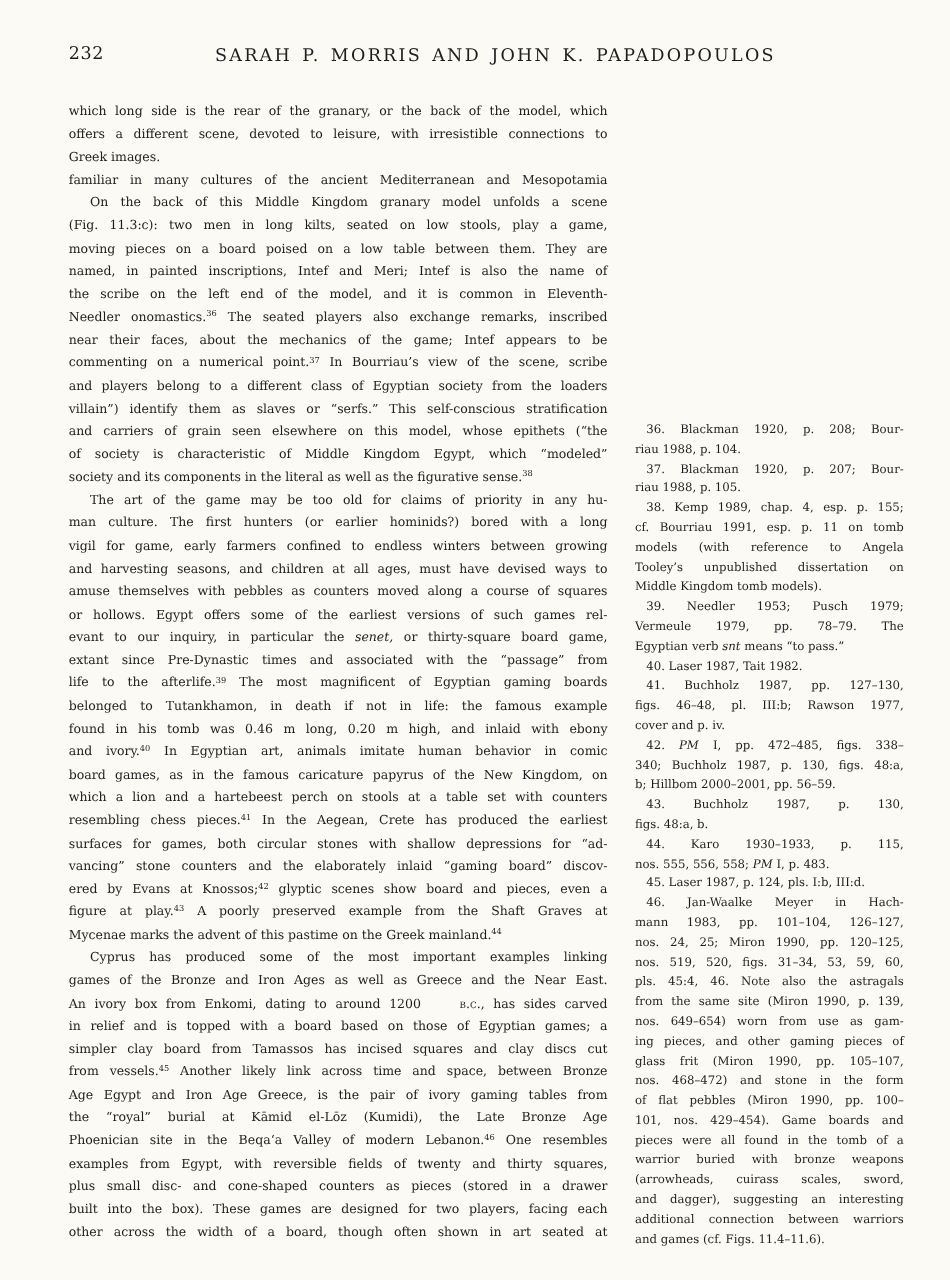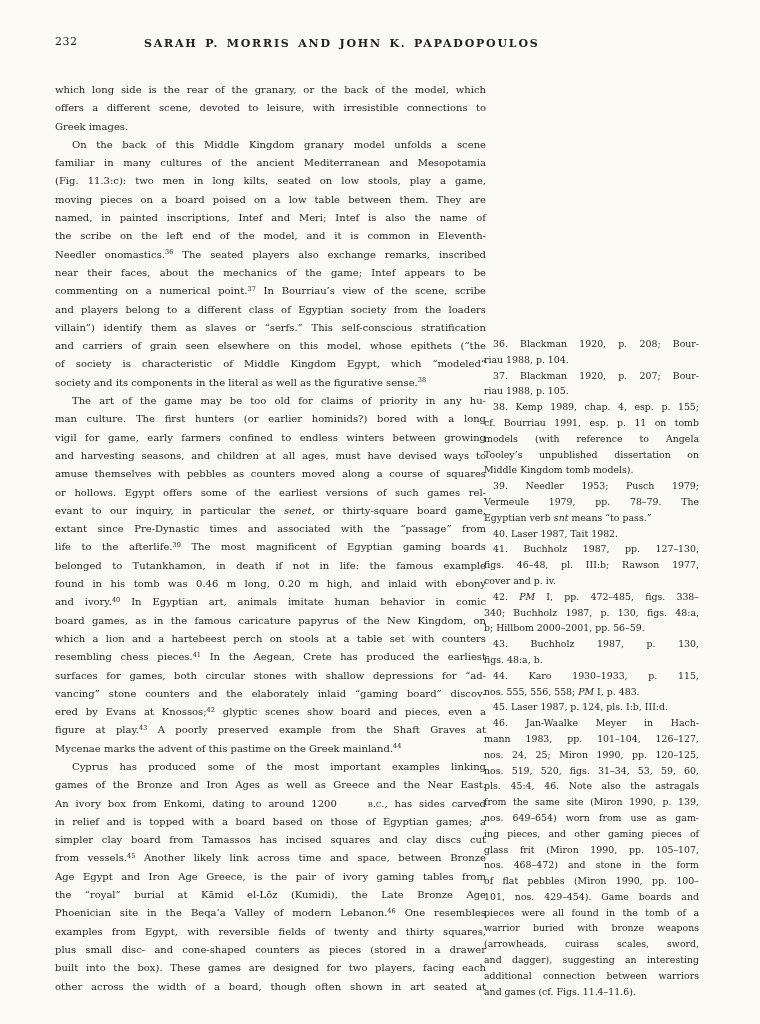--- a/index.html
+++ b/index.html
@@ -6,62 +6,62 @@
   html,body { width:760px; height:1024px; }
   body {
     position:relative;
     background:#fbfaf5;
     color:#1e1e1e;
     font-family:"DejaVu Serif", serif;
     overflow:hidden;
   }
   .pageno {
     position:absolute; left:55px; top:35px;
-    font-size:11px; letter-spacing:0.5px;
+    font-size:14px; letter-spacing:0.5px;
   }
   .runhead {
-    position:absolute; left:144px; top:37px;
-    font-size:11px; font-weight:bold;
+    position:absolute; left:172px; top:37px;
+    font-size:14px; font-weight:normal;
     letter-spacing:1.8px; word-spacing:2px;
     white-space:nowrap;
   }
   .maincol {
     position:absolute; left:55px; top:81px; width:431px;
   }
   .m-line {
     font-size:10px; line-height:18.3px; height:18.3px;
     text-align:justify; text-align-last:justify;
     white-space:normal;
   }
   .m-line.end { text-align-last:left; }
   .m-line.ind { padding-left:17px; }
   .footcol {
-    position:absolute; left:484px; top:336px; width:215px;
+    position:absolute; left:508px; top:336px; width:215px;
   }
   .f-line {
     font-size:9.4px; line-height:15.8px; height:15.8px;
     text-align:justify; text-align-last:justify;
   }
   .f-line.end { text-align-last:left; }
   .f-line.ind { padding-left:9px; }
   .it { font-style:italic; }
   .sup { font-size:0.66em; position:relative; top:-0.5em; }
   .sc { font-variant:small-caps;margin-left:24px; }
 </style>
 </head>
 <body style="background: rgb(251, 250, 245); color: rgb(30, 30, 30);">
 
 <div class="pageno">232</div>
 <div class="runhead">SARAH P. MORRIS AND JOHN K. PAPADOPOULOS</div>
 <div class="maincol" id="maincol">
     <div class="m-line"><span>which long side is the rear of the granary, or the back of the model, which</span></div>
     <div class="m-line"><span>offers a different scene, devoted to leisure, with irresistible connections to</span></div>
     <div class="m-line end"><span>Greek images.</span></div>
+    <div class="m-line"><span>familiar in many cultures of the ancient Mediterranean and Mesopotamia</span></div>
     <div class="m-line ind"><span>On the back of this Middle Kingdom granary model unfolds a scene</span></div>
-    <div class="m-line"><span>familiar in many cultures of the ancient Mediterranean and Mesopotamia</span></div>
     <div class="m-line"><span>(Fig. 11.3:c): two men in long kilts, seated on low stools, play a game,</span></div>
     <div class="m-line"><span>moving pieces on a board poised on a low table between them. They are</span></div>
     <div class="m-line"><span>named, in painted inscriptions, Intef and Meri; Intef is also the name of</span></div>
     <div class="m-line"><span>the scribe on the left end of the model, and it is common in Eleventh-</span></div>
     <div class="m-line"><span>Needler onomastics.</span><span class="sup">36</span><span> The seated players also exchange remarks, inscribed</span></div>
     <div class="m-line"><span>near their faces, about the mechanics of the game; Intef appears to be</span></div>
     <div class="m-line"><span>commenting on a numerical point.</span><span class="sup">37</span><span> In Bourriau’s view of the scene, scribe</span></div>
     <div class="m-line"><span>and players belong to a different class of Egyptian society from the loaders</span></div>
     <div class="m-line"><span>villain”) identify them as slaves or “serfs.” This self-conscious stratification</span></div>
     <div class="m-line"><span>and carriers of grain seen elsewhere on this model, whose epithets (“the</span></div>

